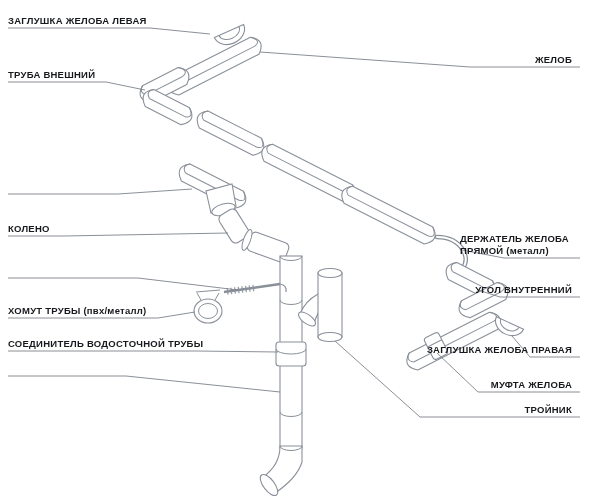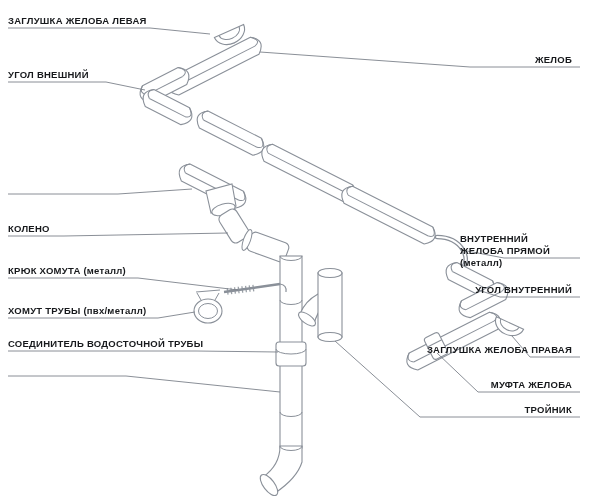--- a/index.html
+++ b/index.html
@@ -158,26 +158,25 @@
       <polyline points="592,67 470,67 260,52"></polyline>
       <polyline points="592,258 504,258 462,250"></polyline>
       <polyline points="592,297 500,297 478,290"></polyline>
       <polyline points="592,357 530,357 512,336"></polyline>
       <polyline points="592,392 478,392 437,353"></polyline>
       <polyline points="592,417 420,417 335,341"></polyline>
     </g>
   </svg>
 
   <div class="lbl left" style="left:8px; top:15px">ЗАГЛУШКА ЖЕЛОБА ЛЕВАЯ</div>
-  <div class="lbl left" style="left:8px; top:69px">УГОЛ ВНЕШНИЙ</div>
+  <div class="lbl left" style="left:8px; top:69px">ТРУБА ВНЕШНИЙ</div>
   <div class="lbl left" style="left:8px; top:223px">КОЛЕНО</div>
-  <div class="lbl left" style="left:8px; top:265px">КРЮК ХОМУТА (металл)</div>
   <div class="lbl left" style="left:8px; top:305px">ХОМУТ ТРУБЫ (пвх/металл)</div>
   <div class="lbl left" style="left:8px; top:338px">СОЕДИНИТЕЛЬ ВОДОСТОЧНОЙ ТРУБЫ</div>
 
   <div class="lbl right" style="right:8px; top:54px">ЖЕЛОБ</div>
-  <div class="lbl right wrap" style="right:8px; top:233px; max-width:112px">ВНУТРЕННИЙ ЖЕЛОБА ПРЯМОЙ (металл)</div>
+  <div class="lbl right wrap" style="right:8px; top:233px; max-width:112px">ДЕРЖАТЕЛЬ ЖЕЛОБА ПРЯМОЙ (металл)</div>
   <div class="lbl right" style="right:8px; top:284px">УГОЛ ВНУТРЕННИЙ</div>
   <div class="lbl right" style="right:8px; top:344px">ЗАГЛУШКА ЖЕЛОБА ПРАВАЯ</div>
   <div class="lbl right" style="right:8px; top:379px">МУФТА ЖЕЛОБА</div>
   <div class="lbl right" style="right:8px; top:404px">ТРОЙНИК</div>
 
 </div>
 
 </body></html>

